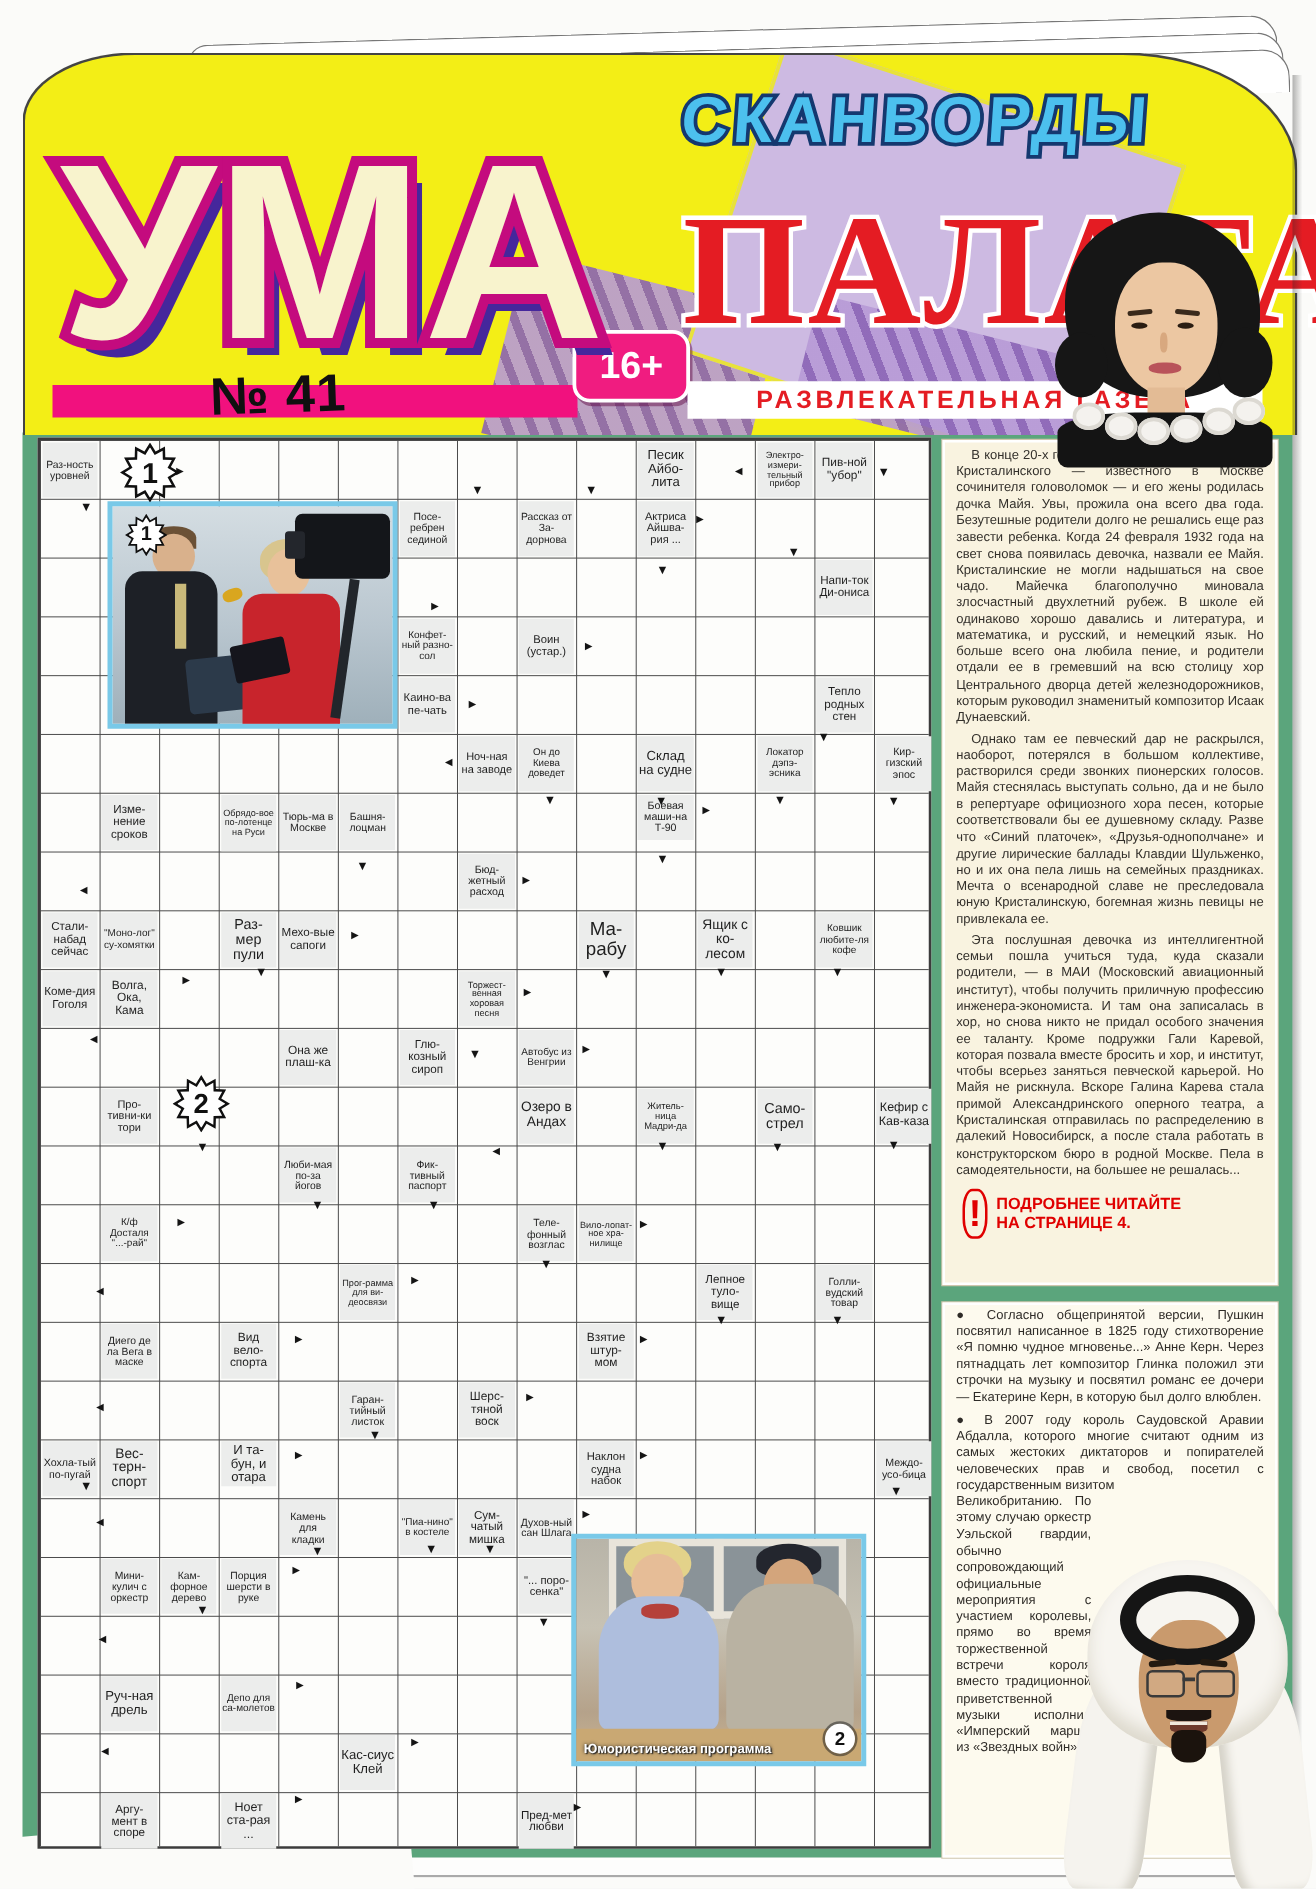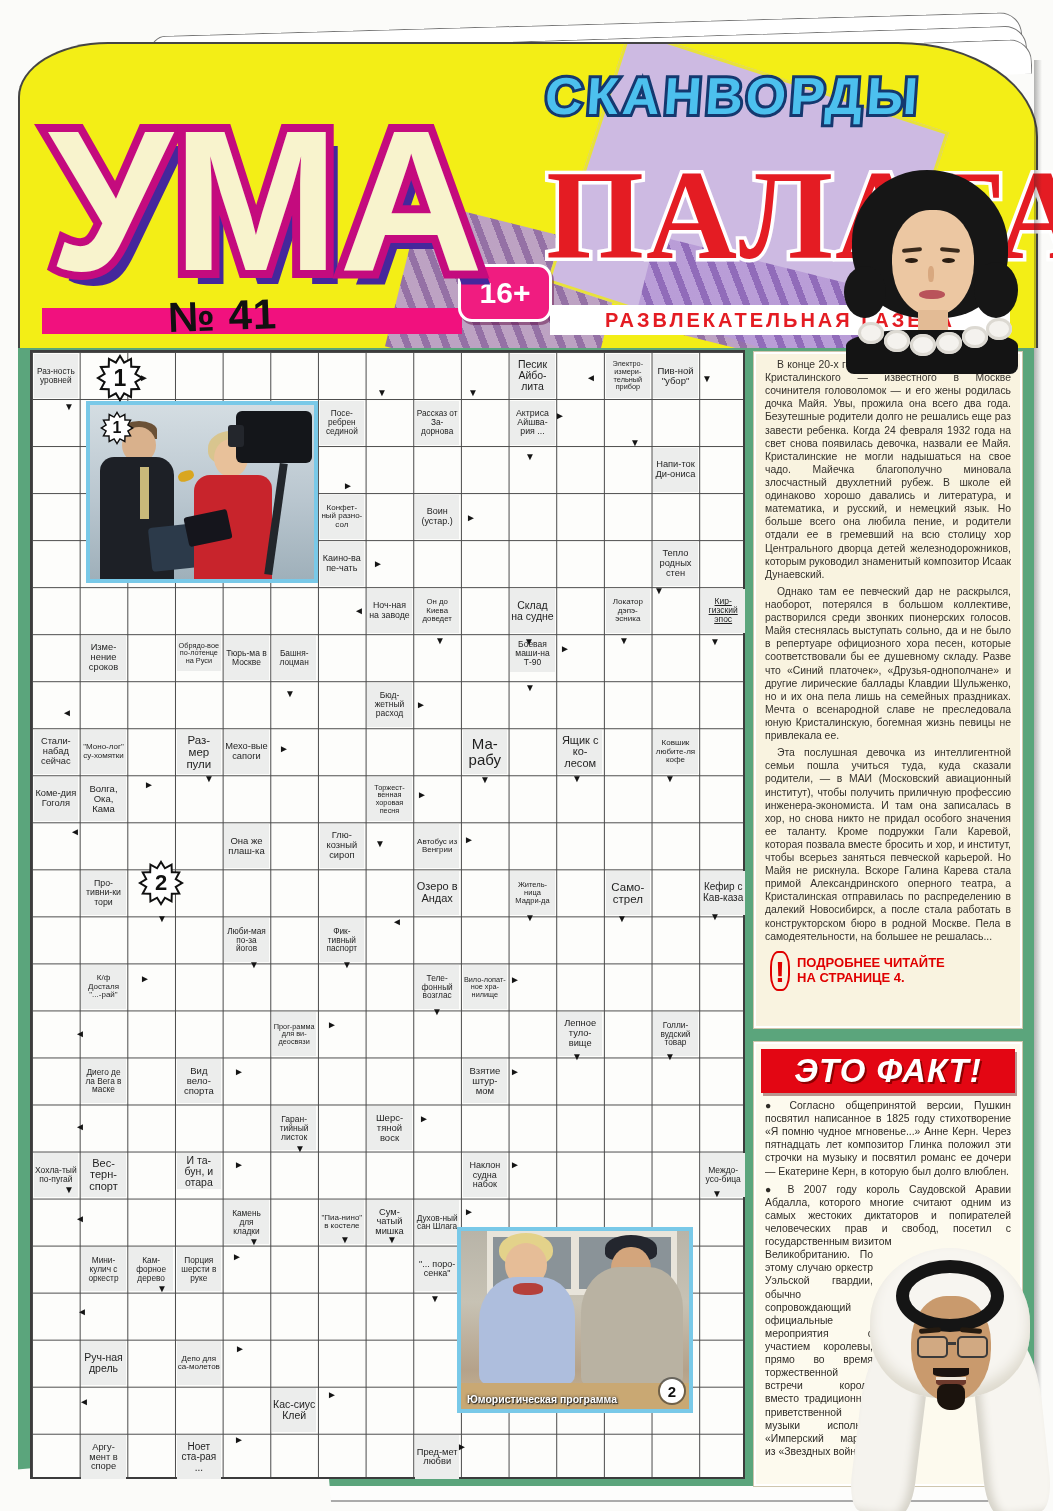--- a/index.html
+++ b/index.html
@@ -243,23 +243,23 @@
       <div class="clue" style="left: 478.167px; top: 48.5417px; width: 44.6667px; height: 44.0417px; font-size: 8.8px;">Актриса Айшва-рия ...</div>
       <div class="clue" style="left: 621.167px; top: 95.5834px; width: 44.6667px; height: 44.0417px; font-size: 9.3px;">Напи-ток Ди-ониса</div>
       <div class="clue" style="left: 287.5px; top: 142.625px; width: 44.6667px; height: 44.0417px; font-size: 8px;">Конфет-ный разно-сол</div>
       <div class="clue" style="left: 382.834px; top: 142.625px; width: 44.6667px; height: 44.0417px; font-size: 9px;">Воин (устар.)</div>
       <div class="clue" style="left: 287.5px; top: 189.667px; width: 44.6667px; height: 44.0417px; font-size: 9px;">Каино-ва пе-чать</div>
       <div class="clue" style="left: 621.167px; top: 189.667px; width: 44.6667px; height: 44.0417px; font-size: 9.3px;">Тепло родных стен</div>
       <div class="clue" style="left: 335.167px; top: 236.708px; width: 44.6667px; height: 44.0417px; font-size: 8.8px;">Ноч-ная на заводе</div>
       <div class="clue" style="left: 382.834px; top: 236.708px; width: 44.6667px; height: 44.0417px; font-size: 7.8px;">Он до Киева доведет</div>
       <div class="clue" style="left: 478.167px; top: 236.708px; width: 44.6667px; height: 44.0417px; font-size: 10.5px;">Склад на судне</div>
       <div class="clue" style="left: 573.5px; top: 236.708px; width: 44.6667px; height: 44.0417px; font-size: 8px;">Локатор дэпэ-эсника</div>
-      <div class="clue" style="left: 668.834px; top: 236.708px; width: 44.6667px; height: 44.0417px; font-size: 8.5px; text-decoration: underline;">Кир-гизский эпос</div>
+      <div class="clue" style="left: 668.834px; top: 236.708px; width: 44.6667px; height: 44.0417px; font-size: 8.5px;">Кир-гизский эпос</div>
       <div class="clue" style="left: 49.1667px; top: 283.75px; width: 44.6667px; height: 44.0417px; font-size: 9.3px;">Изме-нение сроков</div>
-      <div class="clue" style="left: 144.5px; top: 283.75px; width: 44.6667px; height: 35px; font-size: 7.3px;">Обрядо-вое по-лотенце на Руси</div>
+      <div class="clue" style="left: 144.5px; top: 283.75px; width: 44.6667px; height: 45px; font-size: 7.3px;">Обрядо-вое по-лотенце на Руси</div>
       <div class="clue" style="left: 192.167px; top: 283.75px; width: 44.6667px; height: 44.0417px; font-size: 8.5px;">Тюрь-ма в Москве</div>
       <div class="clue" style="left: 239.833px; top: 283.75px; width: 44.6667px; height: 44.0417px; font-size: 8.3px;">Башня-лоцман</div>
       <div class="clue" style="left: 478.167px; top: 283.75px; width: 44.6667px; height: 36px; font-size: 8.5px;">Боевая маши-на Т-90</div>
       <div class="clue" style="left: 335.167px; top: 330.792px; width: 44.6667px; height: 44.0417px; font-size: 8.5px;">Бюд-жетный расход</div>
       <div class="clue" style="left: 1.5px; top: 377.834px; width: 44.6667px; height: 44.0417px; font-size: 9.3px;">Стали-набад сейчас</div>
       <div class="clue" style="left: 49.1667px; top: 377.834px; width: 44.6667px; height: 44.0417px; font-size: 8px;">"Моно-лог" су-хомятки</div>
       <div class="clue" style="left: 144.5px; top: 377.834px; width: 44.6667px; height: 44.0417px; font-size: 11.5px;">Раз-мер пули</div>
       <div class="clue" style="left: 192.167px; top: 377.834px; width: 44.6667px; height: 44.0417px; font-size: 9.3px;">Мехо-вые сапоги</div>
       <div class="clue" style="left: 430.5px; top: 377.834px; width: 44.6667px; height: 44.0417px; font-size: 15px;">Ма-рабу</div>
       <div class="clue" style="left: 525.834px; top: 377.834px; width: 44.6667px; height: 44.0417px; font-size: 11px;">Ящик с ко-лесом</div>
@@ -397,23 +397,20 @@
     <div class="more-note">
       <span class="bang">!</span>
       <span>
         <span>ПОДРОБНЕЕ ЧИТАЙТЕ</span><br>
         <span>НА СТРАНИЦЕ 4.</span>
       </span>
     </div>
   </div>
 
   <div class="fact-box">
-    <div class="fact-banner">
-      <span>ЭТО ФАКТ!</span>
-    </div>
     <div class="fact-body" id="fact-body">
         <p>● Согласно общепринятой версии, Пушкин посвятил написанное в 1825 году стихотворение «Я помню чудное мгновенье...» Анне Керн. Через пятнадцать лет композитор Глинка положил эти строчки на музыку и посвятил романс ее дочери — Екатерине Керн, в которую был долго влюблен.</p>
         <p style="margin-bottom: 0px;">● В 2007 году король Саудовской Аравии Абдалла, которого многие считают одним из самых жестоких диктаторов и попирателей человеческих прав и свобод, посетил с государственным визитом</p>
         <p><span class="king-spacer"></span>Великобританию. По этому случаю оркестр Уэльской гвардии, обычно сопровождающий официальные мероприятия с участием королевы, прямо во время торжественной встречи короля вместо традиционной приветственной музыки исполнил «Имперский марш» из «Звездных войн».</p>
       </div>
   </div>
 
   <div class="king">
     <div class="k-drapeL"></div>
     <div class="k-drapeR"></div>

